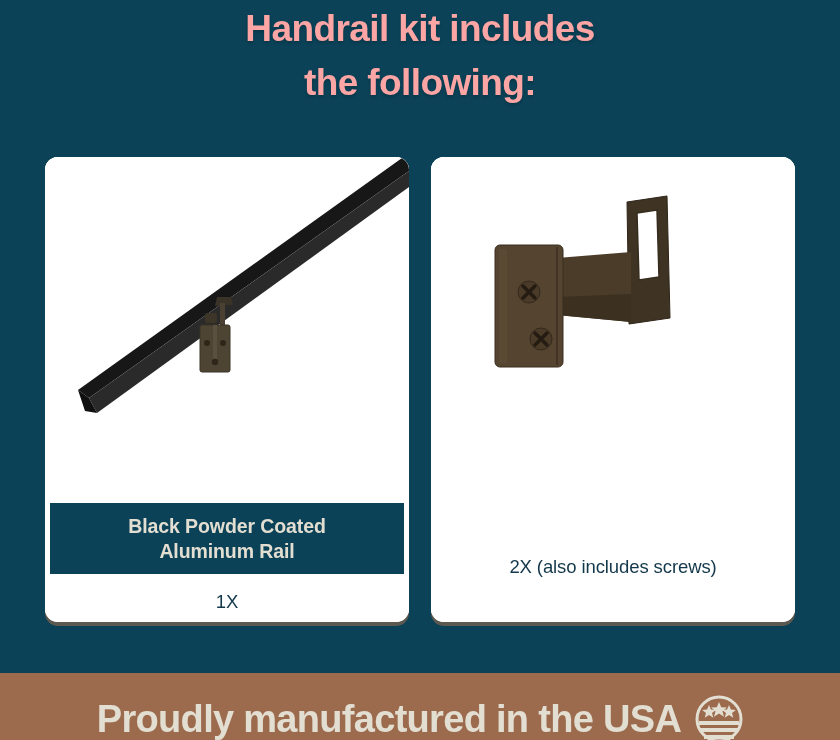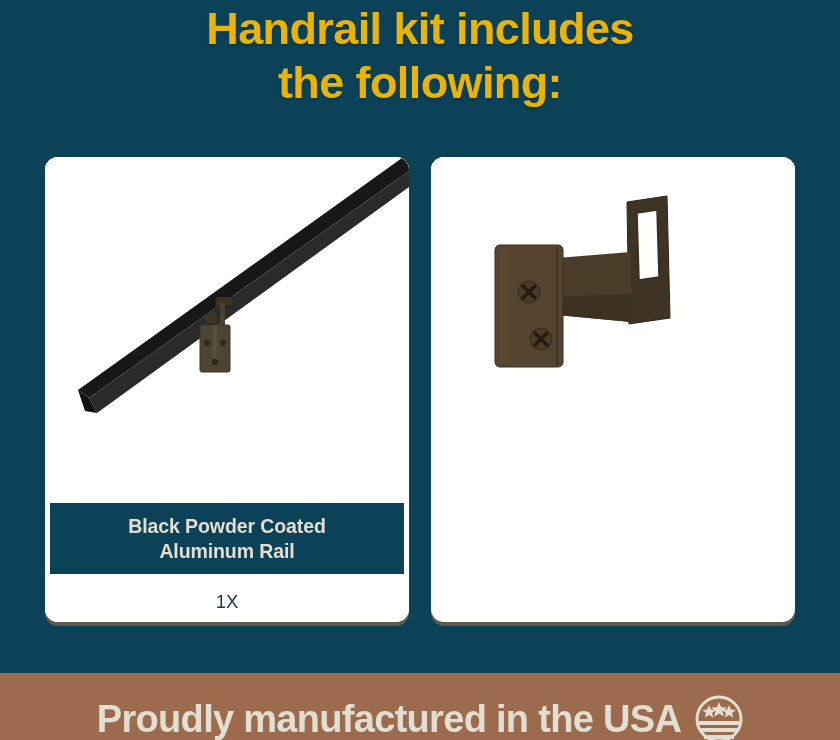--- a/index.html
+++ b/index.html
@@ -16,22 +16,22 @@
     position: relative;
   }
 
   
   .header {
     width: 840px;
     padding-top: 2px;
     text-align: center;
   }
   .header-title {
-    color: #eab308;
-    font-size: 45px;
+    color: #fca5a5;
+    font-size: 37px;
     line-height: 54px;
     font-weight: 700;
     letter-spacing: -0.6px;
     white-space: pre-line;
     text-shadow: 0 2px 3px rgba(0,0,0,0.18);
   }
 
   
   .cards {
     position: absolute;
@@ -203,20 +203,21 @@
           </g>
 
           <g>
             <circle cx="110" cy="182" r="11" fill="#4a3b28"></circle>
             <circle cx="110" cy="182" r="11" fill="none" stroke="#33291b" stroke-width="1"></circle>
             <path d="M104 176 L116 188 M116 176 L104 188" stroke="#241c12" stroke-width="3.4" stroke-linecap="round"></path>
           </g>
         </g>
       </svg>
     </div>
+    <div class="card-qty">2X (also includes screws)</div>
   </div>
 
 </div>
 
 <div class="banner">
   <div class="banner-inner">
     <div class="banner-text">Proudly manufactured in the USA</div>
     <svg class="banner-badge" viewBox="0 0 48 48">
       <circle cx="24" cy="24" r="22" fill="none" stroke="#e3ded2" stroke-width="3"></circle>
 

